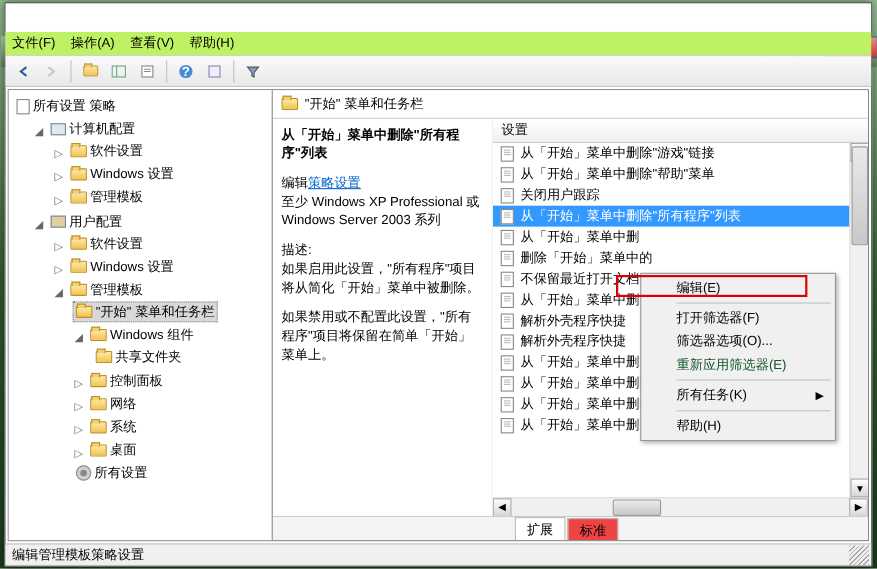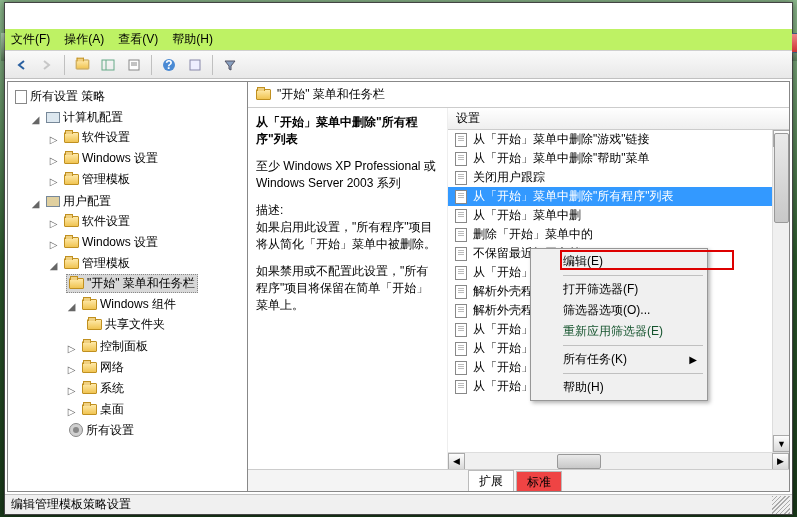--- a/index.html
+++ b/index.html
@@ -59,21 +59,21 @@
 .scroll-thumb-h { position:absolute; left:30%; width:44px; height:15px; top:1px; background:linear-gradient(180deg,#eaeaea,#c8c8c8); border:1px solid #999; border-radius:2px; }
 .scroll-thumb-v { position:absolute; top:3px; width:15px; left:1px; height:90px; background:linear-gradient(180deg,#eaeaea,#c8c8c8); border:1px solid #999; border-radius:2px; }
 
 .tabbar { height: 22px; border-top: 1px solid #ccc; background: #f4f4f4; display: flex; align-items: flex-end; padding-left: 220px; }
 .tab { padding: 2px 10px; border: 1px solid #bbb; border-bottom: none; background: #fff; margin-right: 2px; position: relative; top: 1px; cursor: default; }
 .tab.inactive { background: #ef4444; top: 2px; }
 
 .statusbar { position: absolute; bottom: 0; left: 0; right: 0; height: 20px; background: #f0f0f0; border-top: 1px solid #c0c0c0; display: flex; align-items: center; padding-left: 6px; }
 .status-grip { margin-left: auto; width: 18px; height: 18px; background: repeating-linear-gradient(135deg,#aaa 0 1px, transparent 1px 3px); margin-right: 2px; }
 
-.ctx { position: absolute; left: 525px; top: 245px; width: 178px; background: #f0f0f0; border: 1px solid #979797; box-shadow: 2px 2px 4px rgba(0,0,0,.3); padding: 2px; outline: 2px solid #c00; outline-offset: -26px; }
+.ctx { position: absolute; left: 577px; top: 245px; width: 178px; background: #f0f0f0; border: 1px solid #979797; box-shadow: 2px 2px 4px rgba(0,0,0,.3); padding: 2px; outline: 2px solid #c00; outline-offset: -26px; }
 .ctx::before { content:""; position:absolute; left:2px; top:2px; bottom:2px; width:26px; }
 .ctx { outline: none; }
 .ctx-item { height: 21px; display: flex; align-items: center; padding-left: 30px; cursor: default; position: relative; }
 .ctx-item.disabled { color: #14532d; }
 .ctx-sep { height: 1px; background: #c0c0c0; margin: 3px 2px 3px 30px; }
 .ctx-arrow { position: absolute; right: 8px; font-size: 10px; }
 
 .redbox { position:absolute; left:555px; top:247px; width:174px; height:20px; border:2px solid #d00; pointer-events:none; z-index:20; }
 </style>
 </head>
@@ -249,20 +249,21 @@
     </div>
 
     <div class="right">
       <div class="right-header">
         <span class="ic-folder"></span>
         <span>"开始" 菜单和任务栏</span>
       </div>
       <div class="right-split">
         <div class="desc-pane">
           <div class="desc-title">从「开始」菜单中删除"所有程序"列表</div>
+          <div><span>编辑</span><span class="desc-link">策略设置</span></div>
           <div>至少 Windows XP Professional 或 Windows Server 2003 系列</div>
           <div class="desc-sec"><span>描述:</span></div>
           <div>如果启用此设置，"所有程序"项目将从简化「开始」菜单中被删除。</div>
           <div class="desc-sec">如果禁用或不配置此设置，"所有程序"项目将保留在简单「开始」菜单上。</div>
         </div>
         <div class="list-pane">
           <div class="list-head">
               <span>设置</span>
             </div>
           <div class="list-body" id="list-body">

